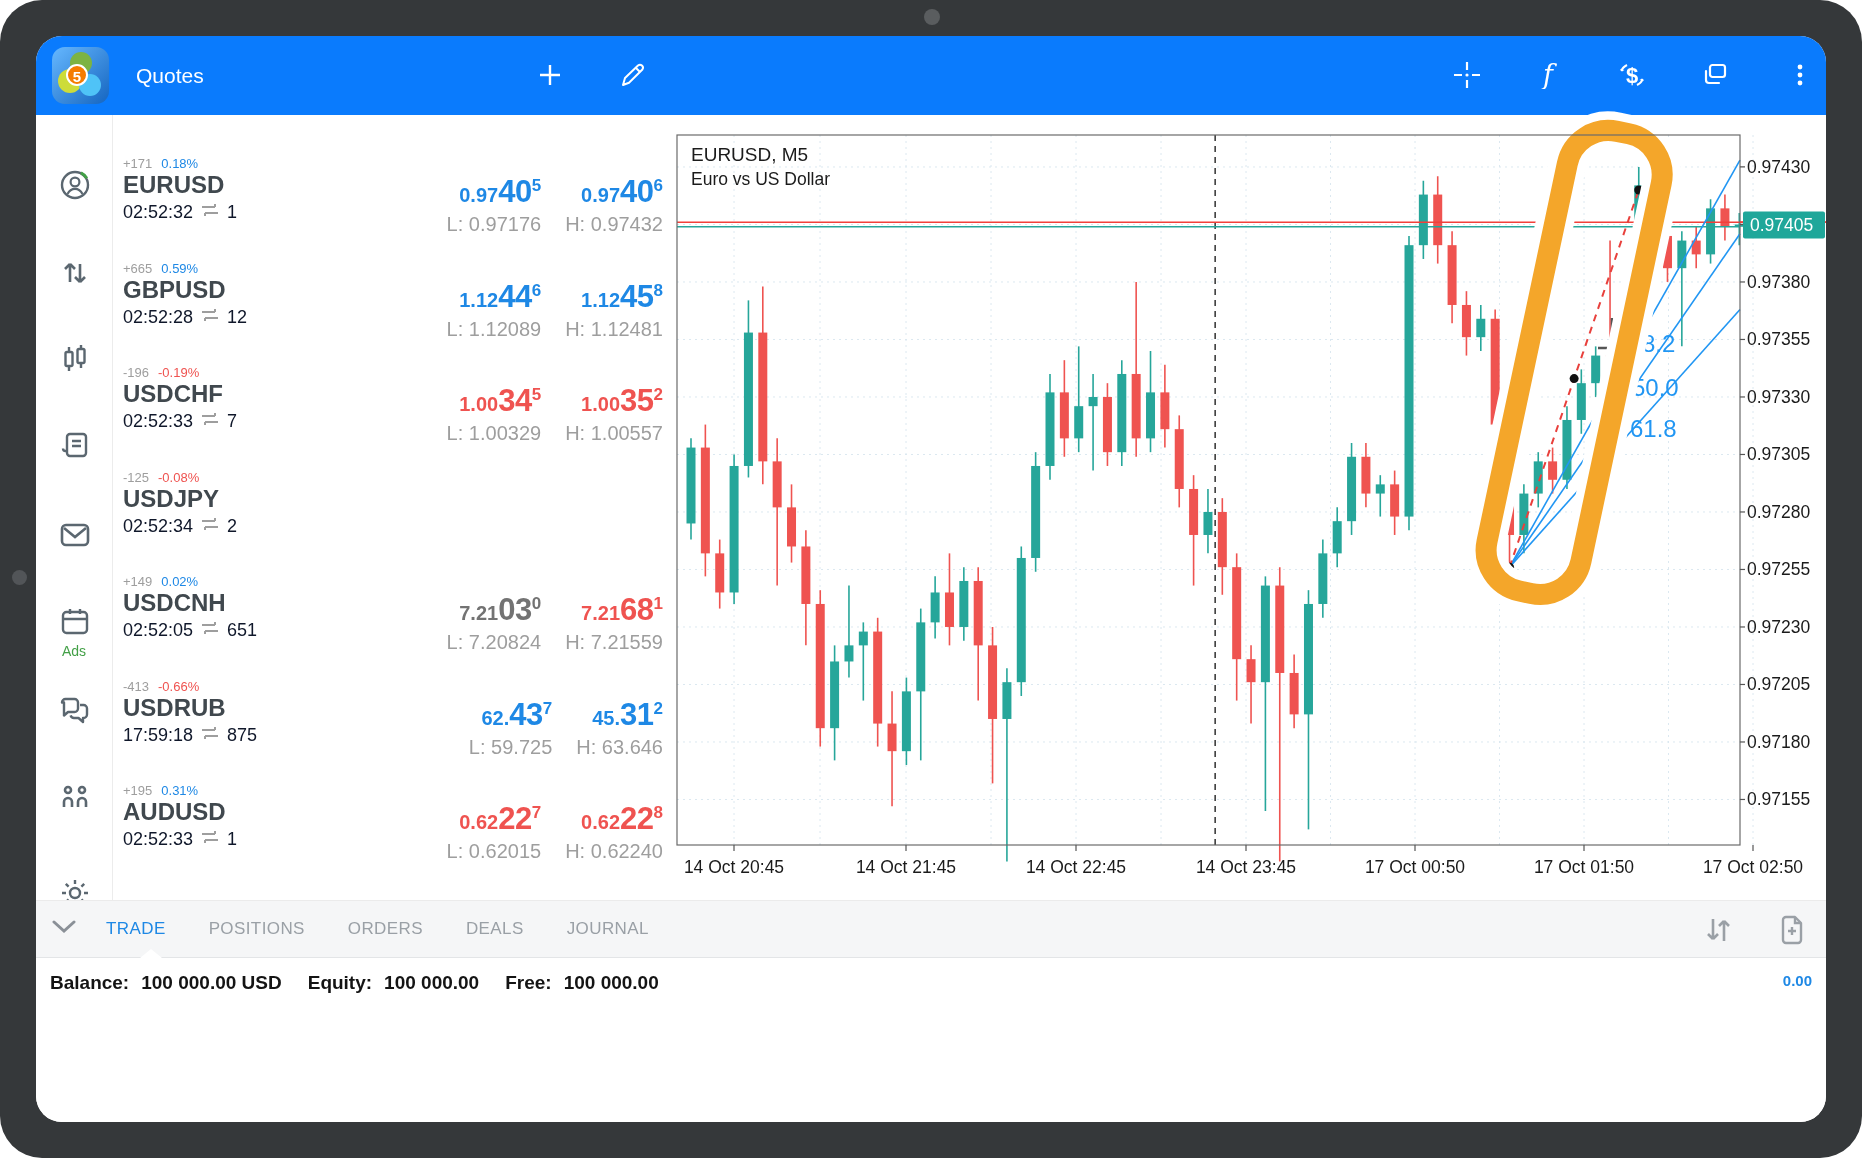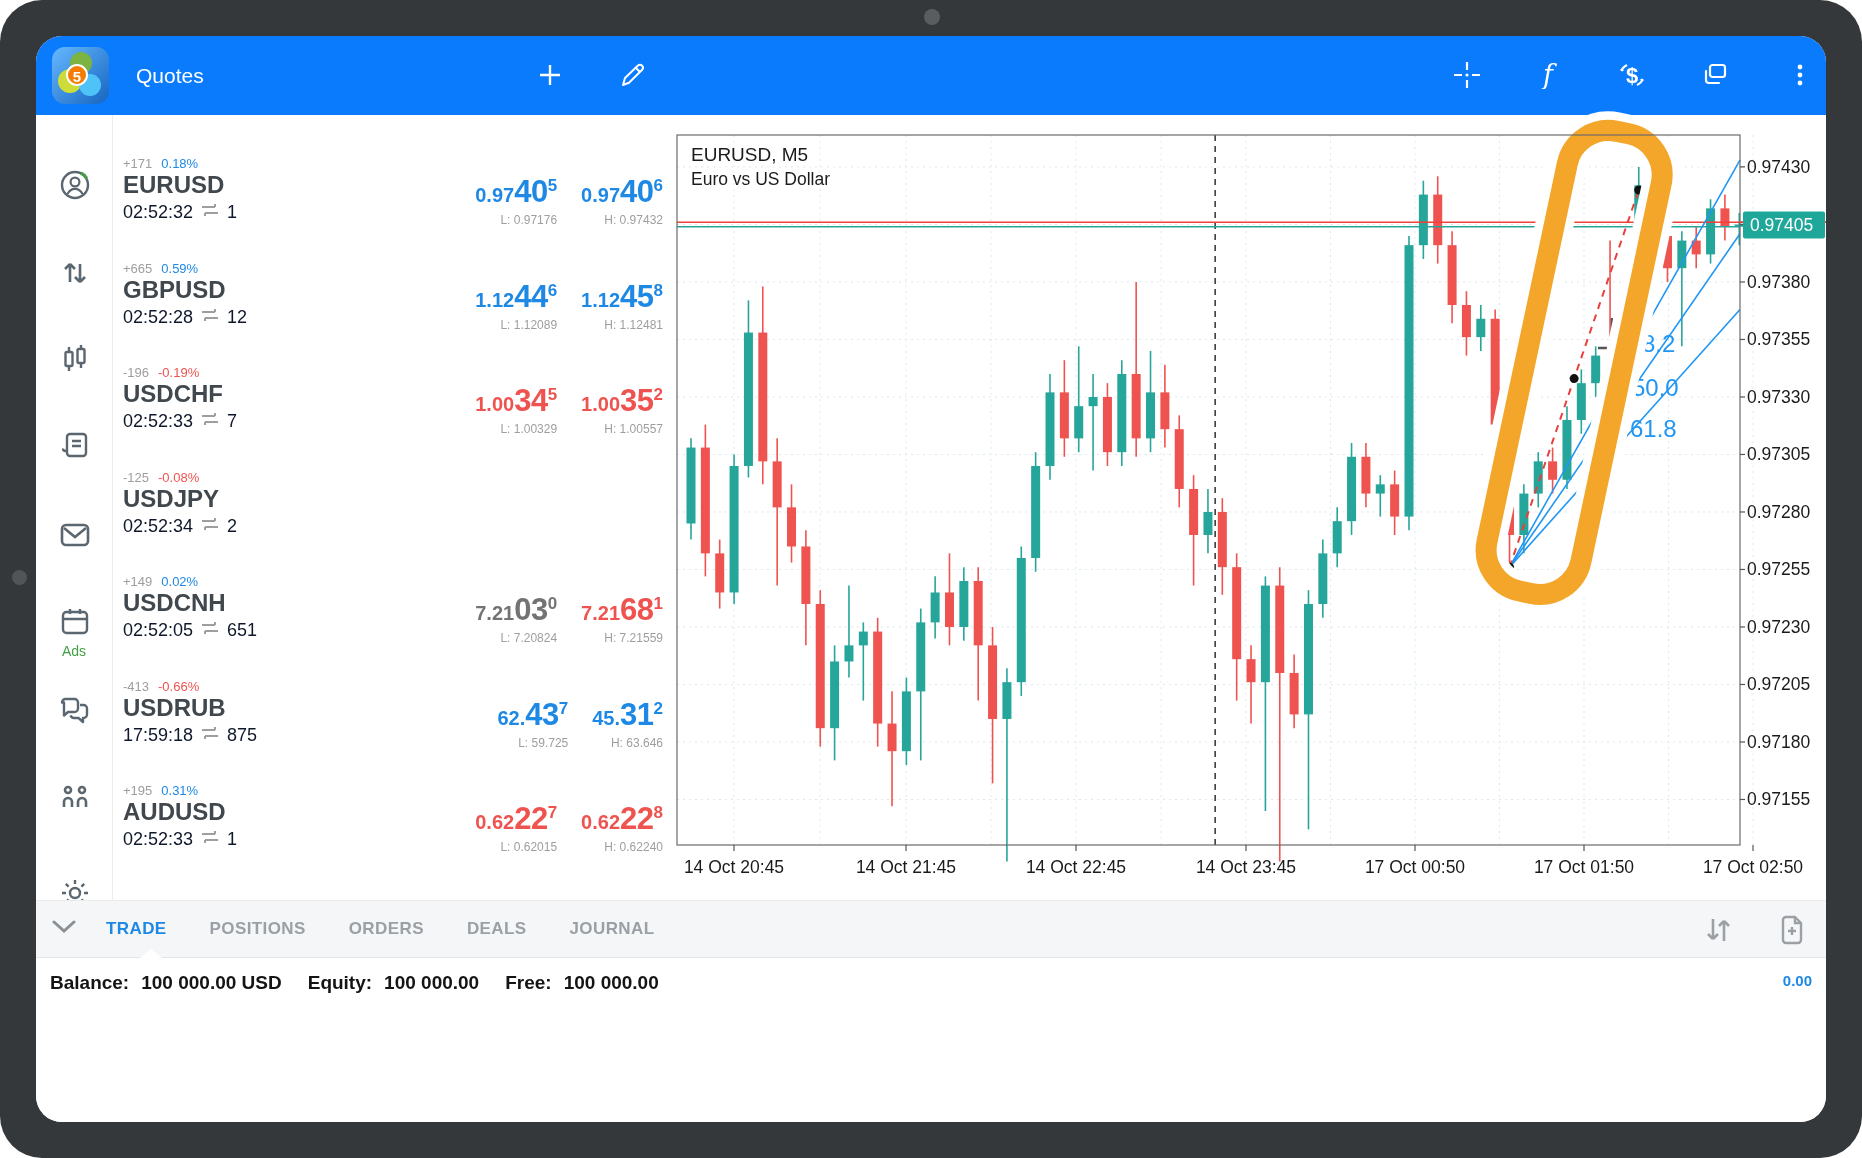--- a/index.html
+++ b/index.html
@@ -33,32 +33,32 @@
   .qchg{font-size:13px;color:#9e9e9e;display:flex;gap:9px;padding-top:5px;}
   .chgp.up{color:#1e88e5;} .chgp.down{color:#ef5350;}
   .qsym{font-size:24px;font-weight:700;color:#40484e;margin-top:0;}
   .qtime{font-size:18px;color:#0f172a;display:flex;align-items:center;gap:7px;margin-top:3px;}
   .qright{display:grid;grid-template-columns:auto auto;column-gap:24px;row-gap:3px;justify-items:end;align-content:start;padding-top:23px;}
   .qprice{white-space:nowrap;}
   .qprice .pp{font-size:20px;font-weight:700;}
   .qprice .pb{font-size:31px;font-weight:700;letter-spacing:-0.5px;}
   .qprice .ps{font-size:17px;font-weight:700;position:relative;top:-11px;}
   .qprice.up{color:#1e88e5;} .qprice.down{color:#ef5350;} .qprice.neutral{color:#737373;}
-  .lh{color:#9e9e9e;font-size:12px;}
+  .lh{color:#9e9e9e;font-size:20px;}
 
   
   .chart-wrap{position:absolute;left:641px;top:99px;width:1149px;height:760px;z-index:2;}
   .chart-wrap svg{overflow:visible;display:block;}
 
   
   .tabbar{position:absolute;left:0;top:864px;width:100%;height:58px;background:#f5f6f7;border-top:1px solid #ebebeb;
     border-bottom:1px solid #e3e5e7;box-sizing:border-box;display:flex;align-items:center;z-index:3;}
   .chev{width:56px;display:flex;justify-content:center;cursor:pointer;}
   .tabs{display:flex;gap:43px;margin-left:14px;}
-  .tab{font-size:17px;font-weight:700;color:#9aa0a6;letter-spacing:0.4px;cursor:pointer;}
+  .tab{font-size:17px;font-weight:400;color:#9aa0a6;letter-spacing:0.4px;cursor:pointer;}
   .tab.active{color:#1e88e5;}
   .tab-notch{position:absolute;left:104px;bottom:-1px;width:0;height:0;border-left:11px solid transparent;
     border-right:11px solid transparent;border-bottom:9px solid #ffffff;}
   .tb-icons{position:absolute;right:14px;top:0;height:58px;display:flex;align-items:center;gap:34px;}
   .tb-icons .hicon{position:static;}
 
   
   .panel{position:absolute;left:0;top:922px;width:100%;height:164px;background:#fff;z-index:3;}
   .balrow{position:absolute;left:14px;top:14px;font-size:19px;font-weight:700;color:#141414;white-space:nowrap;}
   .balrow .lbl{margin-right:12px;} .balrow .val{margin-right:26px;}

